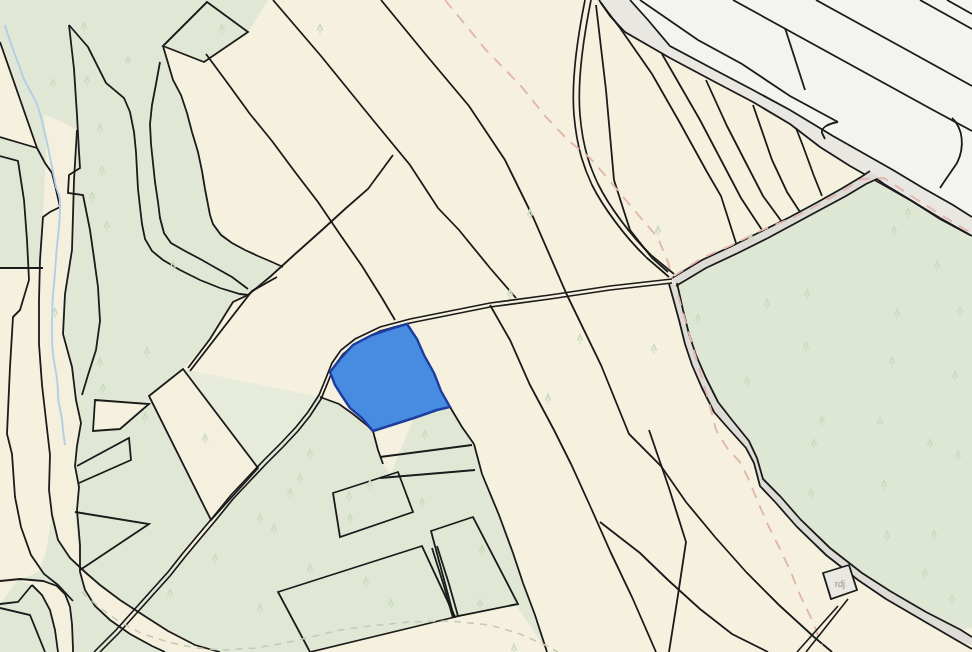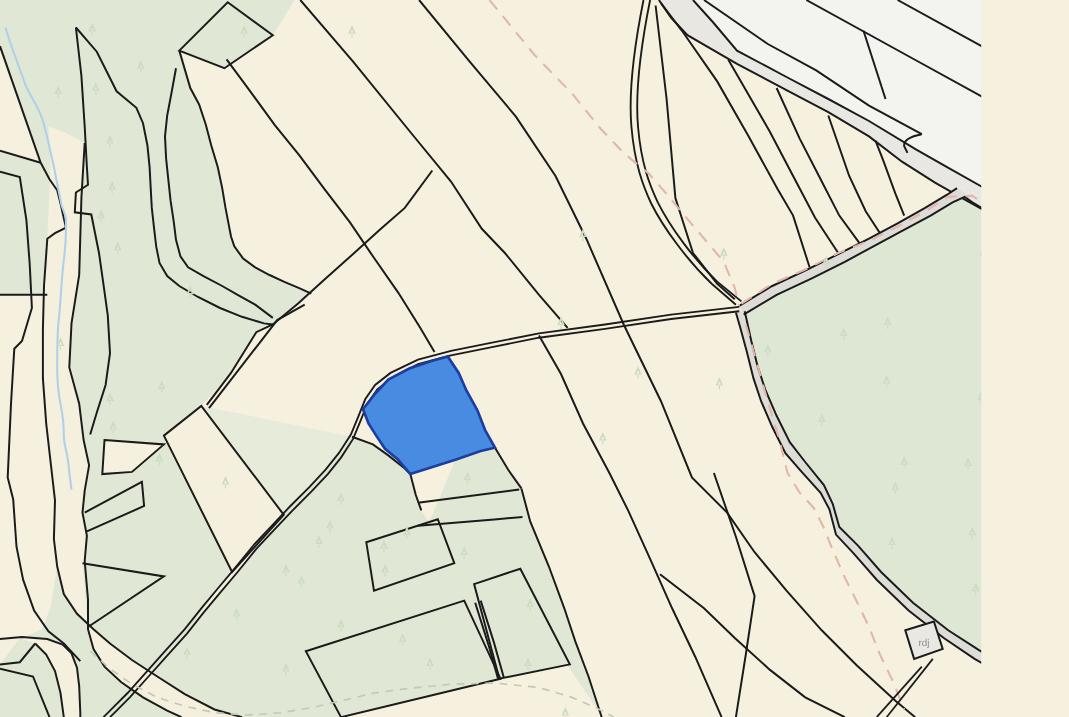--- a/index.html
+++ b/index.html
@@ -1,16 +1,16 @@
 <!DOCTYPE html>
 <html><head>
 <meta charset="utf-8">
 <style>
 html,body{margin:0;padding:0;background:#f5f1de;font-family:"Liberation Sans",sans-serif;}
-#map{width:892px;height:652px;overflow:hidden;}
+#map{width:972px;height:652px;overflow:hidden;}
 </style>
 </head>
 <body>
 <div id="map">
 <svg width="972" height="652" viewBox="0 0 972 652">
 <defs>
 <g id="tr" stroke="#cbdcc0" stroke-width="1.1" fill="none">
   <path d="M0,1 L0,4 M0,-6 L-2.6,0 L2.6,0 Z M0,-4.5 L-2,-0.5 M0,-4.5 L2,-0.5"></path>
 </g>
 </defs>

